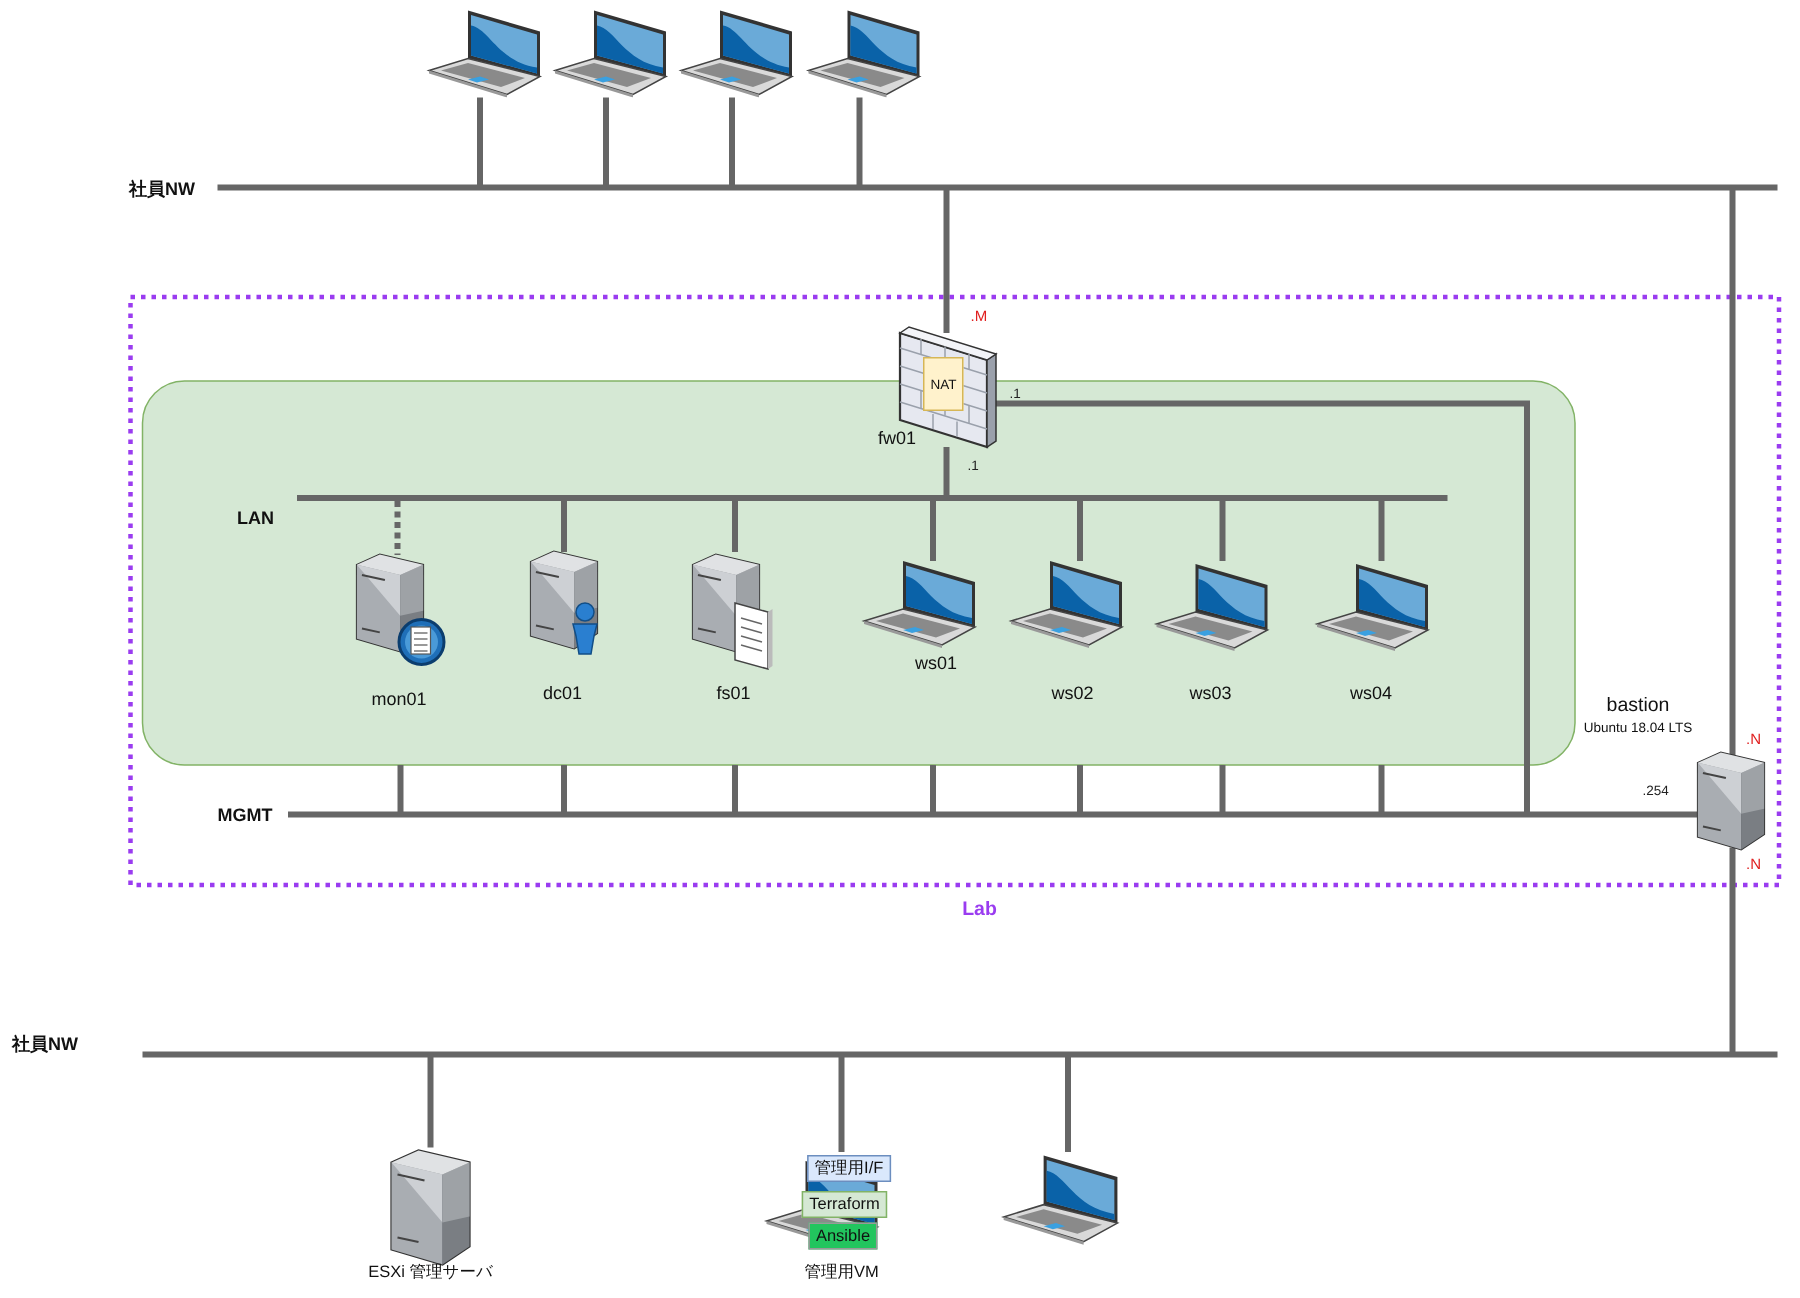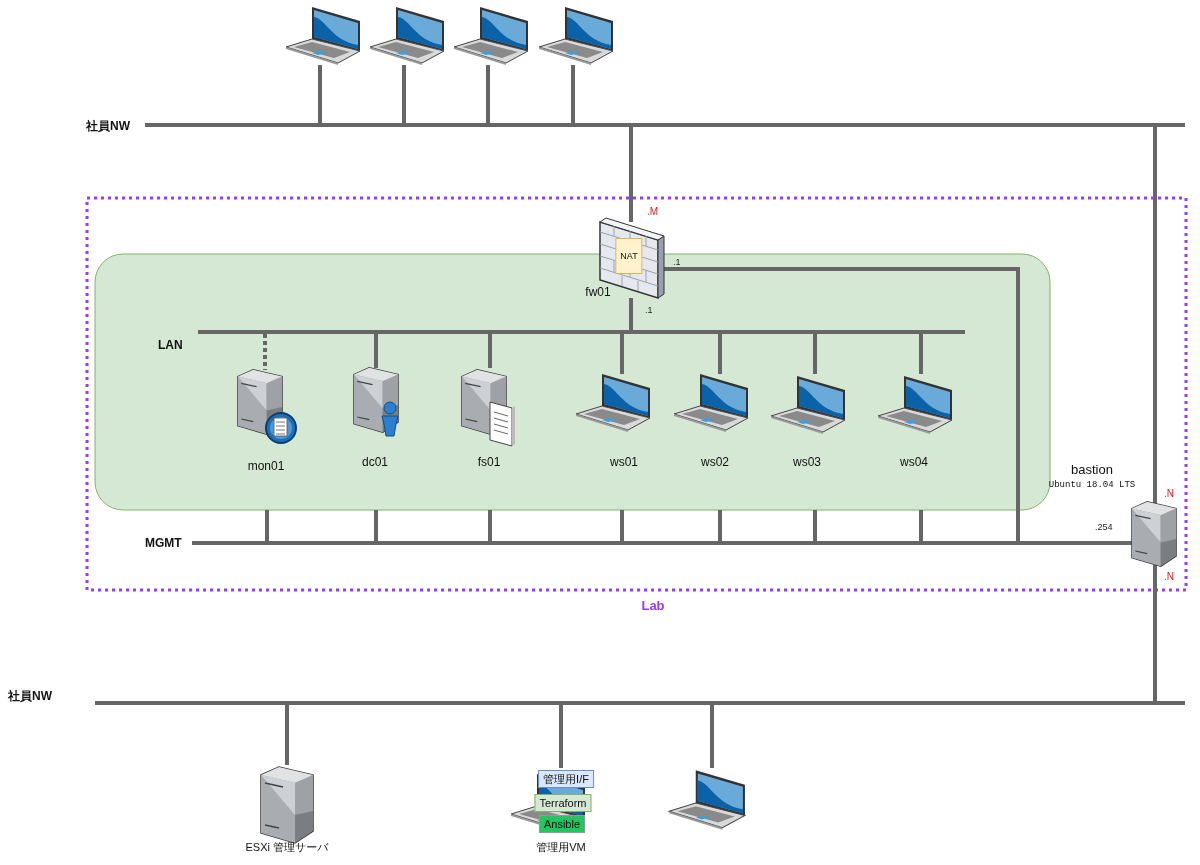--- a/index.html
+++ b/index.html
@@ -3,21 +3,21 @@
 <meta charset="utf-8">
 <style>
   html,body{margin:0;padding:0;background:#ffffff;}
   body{width:1200px;height:865px;position:relative;overflow:hidden;font-family:"Liberation Sans","DejaVu Sans",sans-serif;color:#111;}
   #diagram{position:absolute;left:0;top:0;}
   .lbl{position:absolute;font-family:"Liberation Sans","DejaVu Sans",sans-serif;white-space:nowrap;}
   .net-label{font-weight:bold;font-size:12px;color:#111;}
   .node-label{font-size:12px;color:#111;transform:translateX(-50%);}
   .ip{font-size:9px;color:#222;}
   .ip-red{font-size:10px;color:#e02020;}
-  .sub{font-size:9px;color:#111;transform:translateX(-50%);font-family:Liberation Mono, monospace;}
+  .sub{font-size:9px;color:#111;transform:translateX(-50%);}
   .lab-title{font-weight:bold;font-size:13px;color:#9a3cf0;transform:translateX(-50%);}
   .tag{position:absolute;font-size:11px;padding:1px 4px;border:1px solid;line-height:14px;transform:translateX(-50%);}
   .tag-if{background:#dae8fc;border-color:#6c8ebf;}
   .tag-tf{background:#d5e8d4;border-color:#82b366;}
   .tag-an{background:#22c55e;border-color:#999999;}
   .nat{position:absolute;font-size:9px;background:#fff2cc;border:1px solid #d6b656;padding:12px 4px;transform:translate(-50%,-50%);}
 </style>
 </head>
 <body>
 
@@ -167,21 +167,21 @@
 
 <div class="nat" style="left:629px;top:256px;">NAT</div>
 <div class="lbl node-label" style="left:598px;top:285px;">fw01</div>
 <div class="lbl ip-red" style="left:647px;top:206px;">.M</div>
 <div class="lbl ip" style="left:673px;top:257px;">.1</div>
 <div class="lbl ip" style="left:645px;top:305px;">.1</div>
 
 <div class="lbl node-label" style="left:266px;top:459px;">mon01</div>
 <div class="lbl node-label" style="left:375px;top:455px;">dc01</div>
 <div class="lbl node-label" style="left:489px;top:455px;">fs01</div>
-<div class="lbl node-label" style="left:624px;top:455px;">ws01</div>
+<div class="lbl node-label" style="left:624px;top:435px;">ws01</div>
 <div class="lbl node-label" style="left:715px;top:455px;">ws02</div>
 <div class="lbl node-label" style="left:807px;top:455px;">ws03</div>
 <div class="lbl node-label" style="left:914px;top:455px;text-align:center;">ws04</div>
 
 <div class="lbl node-label" style="left:1092px;top:462px;font-size:13px;">bastion</div>
 <div class="lbl sub" style="left:1092px;top:480px;">Ubuntu 18.04 LTS</div>
 <div class="lbl ip" style="left:1095px;top:522px;">.254</div>
 <div class="lbl ip-red" style="left:1164px;top:488px;">.N</div>
 <div class="lbl ip-red" style="left:1164px;top:571px;">.N</div>
 

